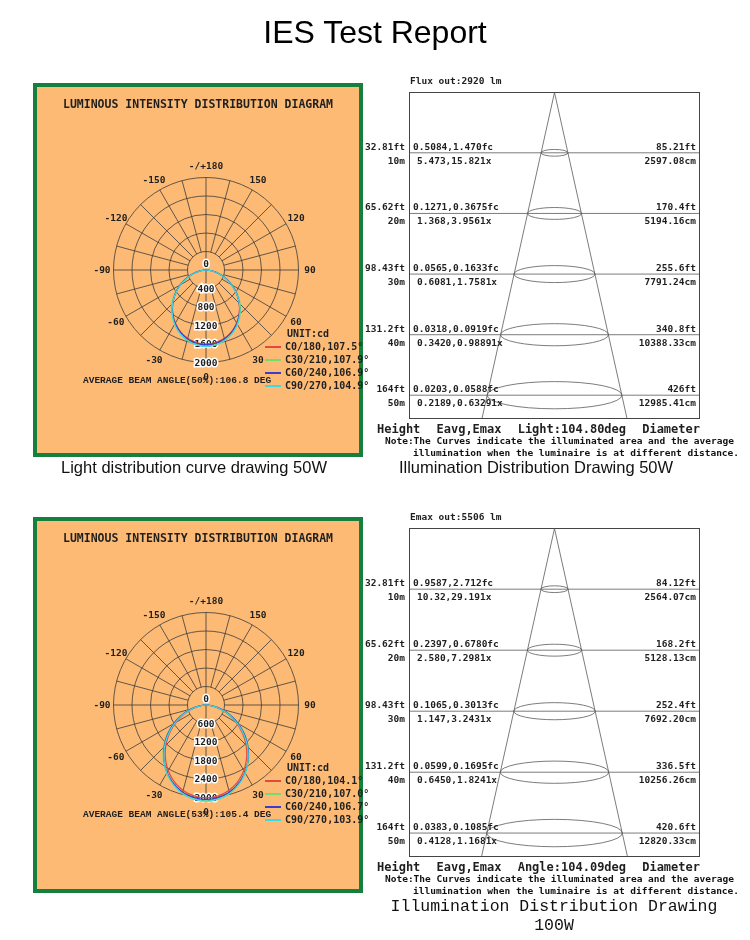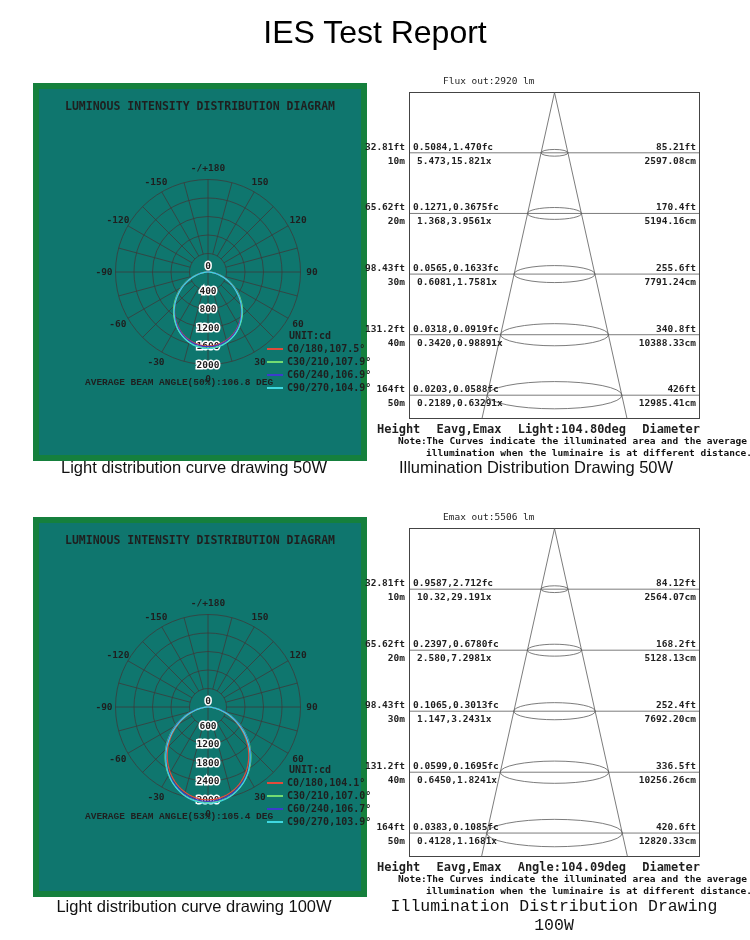--- a/index.html
+++ b/index.html
@@ -1,38 +1,38 @@
 <!DOCTYPE html>
 <html><head>
 <meta charset="utf-8">
 <style>
   html,body{margin:0;padding:0;background:#fff;}
   .page{position:relative;width:750px;height:940px;background:#fff;overflow:hidden;
         font-family:"Liberation Sans",sans-serif;color:#1a1a1a;}
   .main-title{position:absolute;top:14px;left:0;width:750px;text-align:center;
         font-size:32px;font-weight:400;color:#000;}
-  .polar-panel{position:absolute;left:33px;width:322px;border:6px solid #15803d;background:#0f766e;}
+  .polar-panel{position:absolute;left:33px;width:322px;border:4px solid #15803d;background:#fdba74;}
   .polar-title{position:absolute;top:10px;left:0;width:100%;text-align:center;
         font-family:"DejaVu Sans Mono",monospace;font-size:11.5px;font-weight:bold;color:#1f1f1f;}
   .polar-svg{position:absolute;left:0;top:0;}
   .legend{position:absolute;left:228px;top:240px;font-family:"DejaVu Sans Mono",monospace;
         font-size:10px;font-weight:bold;color:#1f1f1f;line-height:13px;white-space:nowrap;}
   .legend-unit{padding-left:22px;}
   .legend-row{display:flex;align-items:center;}
   .swatch{display:inline-block;width:16px;height:2px;margin-right:4px;flex:0 0 16px;}
   .avg-beam{position:absolute;left:46px;top:288px;font-family:Liberation Mono, monospace;
         font-size:9.5px;font-weight:bold;color:#1f1f1f;white-space:nowrap;}
   .cone-panel{position:absolute;left:360px;width:373px;}
   .flux-label{position:absolute;left:50px;top:5px;font-family:"DejaVu Sans Mono",monospace;
-        font-size:9.5px;font-weight:normal;color:#1f1f1f;white-space:nowrap;margin-left:33px;}
+        font-size:9.5px;font-weight:bold;color:#1f1f1f;white-space:nowrap;}
   .cone-svg{position:absolute;left:0;top:22px;}
   .cone-footer{position:absolute;left:17px;width:323px;display:flex;justify-content:space-between;
         font-family:"DejaVu Sans Mono",monospace;font-size:12px;font-weight:bold;color:#1f1f1f;}
   .cone-note{position:absolute;left:25px;width:345px;font-family:"DejaVu Sans Mono",monospace;
-        font-size:9.5px;font-weight:bold;color:#111;line-height:11.5px;white-space:nowrap;margin-left:13px;}
+        font-size:9.5px;font-weight:bold;color:#111;line-height:11.5px;white-space:nowrap;}
   .note-line2{padding-left:28px;}
   .caption{position:absolute;text-align:center;font-size:16.5px;color:#111;}
 </style>
 </head>
 <body>
 
 <div class="page">
 
   <div class="main-title">IES Test Report</div>
 
@@ -302,16 +302,15 @@
       <span>Eavg,Emax</span>
       <span>Angle:104.09deg</span>
       <span>Diameter</span>
     </div>
     <div class="cone-note" style="top:367px;">
       <div>Note:The Curves indicate the illuminated area and the average</div>
       <div class="note-line2">illumination when the luminaire is at different distance.</div>
     </div>
   </section>
 
-  <div class="caption" style="left:33px;top:897px;width:322px;">Light distribution curve drawing 100W</div>
   <div class="caption" style="left:378px;top:897px;width:352px;font-family:Liberation Mono, monospace;">Illumination Distribution Drawing 100W</div>
 
 </div>
 
 </body></html>

